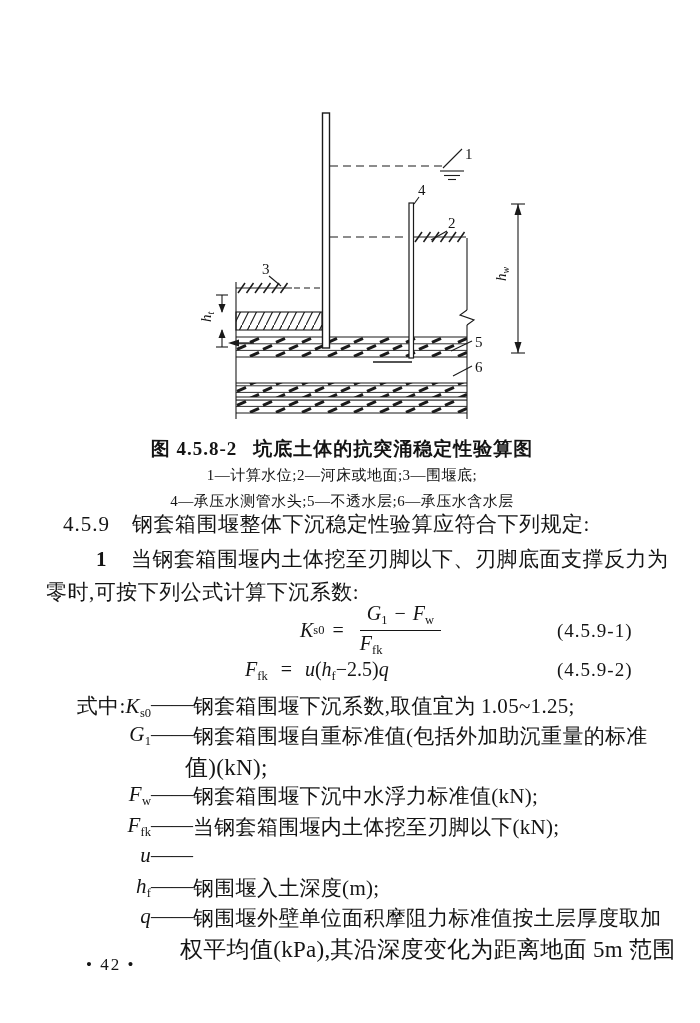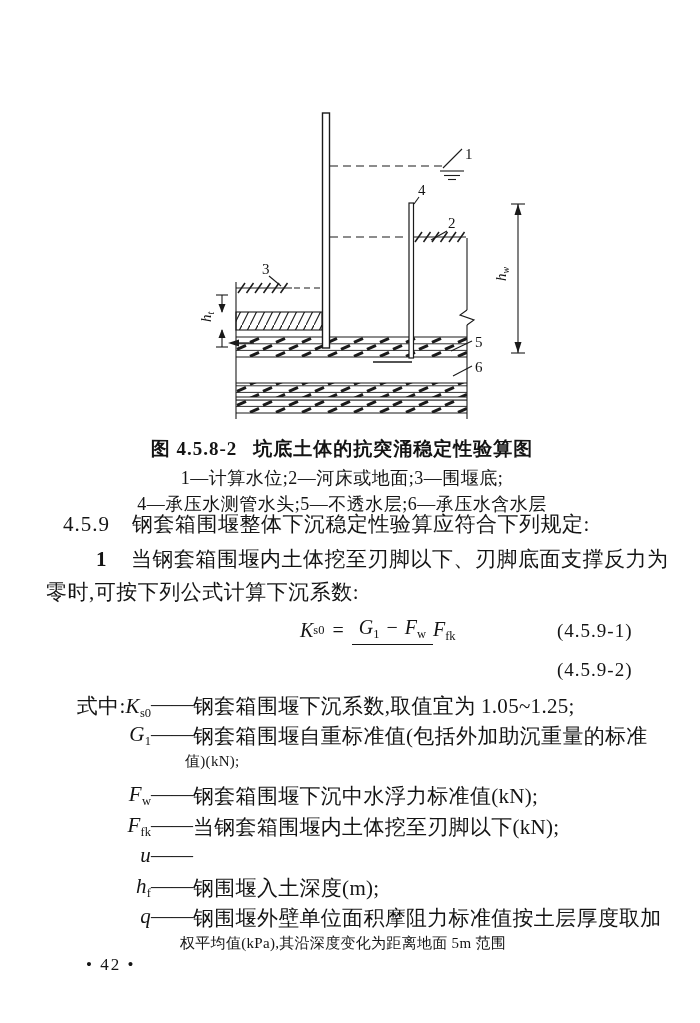--- a/index.html
+++ b/index.html
@@ -7,39 +7,39 @@
     position:relative;width:700px;height:1023px;background:#ffffff;
     margin:0 auto;overflow:hidden;
     font-family:"Liberation Serif","DejaVu Serif",serif;
     color:#141414;
   }
   .abs{position:absolute;}
   .center{left:0;width:684px;text-align:center;}
   .cjk{font-size:21px;letter-spacing:0.5px;line-height:24px;white-space:nowrap;}
   .caption{font-size:19px;font-weight:bold;letter-spacing:1px;}
   .caption .cap-title{margin-left:16px;}
-  .legend{font-size:18px;letter-spacing:0.5px;}
+  .legend{font-size:15px;letter-spacing:0.5px;}
   .m{font-style:italic;font-family:"Liberation Serif","DejaVu Serif",serif;}
   sub{font-size:12.5px;vertical-align:-4px;font-style:normal;letter-spacing:0;}
   .heading-num{font-weight:normal;font-size:21px;margin-right:22px;letter-spacing:1px;}
   .para-num{font-weight:bold;font-size:21px;margin-right:24px;}
   .formula{display:flex;align-items:center;font-size:20px;height:54px;}
   .formula .eq{margin:0 8px;}
-  .frac{display:inline-flex;flex-direction:row;align-items:center;}
+  .frac{display:inline-flex;flex-direction:column;margin-left:8px;}
   .frac .num{border-bottom:1.6px solid #141414;padding:0 7px 2px 7px;}
   .frac .den{padding-top:1px;}
   .op{margin:0 7px;}
   .formula2{font-size:20px;}
   .eqnum{font-size:19px;letter-spacing:1px;}
   .def-row{position:absolute;left:63px;display:flex;align-items:flex-start;
     font-size:21px;letter-spacing:0.3px;white-space:nowrap;}
   .def-lead{display:inline-block;width:88px;text-align:right;flex:none;}
   .def-dash{flex:none;letter-spacing:0;}
   .def-text{flex:none;}
-  .def-cont{position:absolute;font-size:15px;letter-spacing:0.3px;white-space:nowrap;}
+  .def-cont{position:absolute;font-size:23px;letter-spacing:0.3px;white-space:nowrap;}
   .pageno{font-size:17px;letter-spacing:2px;}
   svg text{font-family:"Liberation Serif","DejaVu Serif",serif;fill:#141414;}
 </style>
 </head>
 <body>
 
 <div class="page">
 
   <svg class="abs" style="left:170px;top:85px" width="420" height="345" viewBox="0 0 420 345">
     <defs>
@@ -179,20 +179,25 @@
     <span class="m">K</span>
       <sub>s0</sub>
     <span class="eq">=</span>
     <span class="frac">
       <span class="num"><span class="m">G</span><sub>1</sub><span class="op">−</span><span class="m">F</span><sub>w</sub></span>
       <span class="den"><span class="m">F</span><sub>fk</sub></span>
     </span>
   </div>
   <div class="abs eqnum" style="left:557px;top:620px">(4.5.9-1)</div>
 
+  <div class="abs formula2" style="left:245px;top:658px">
+    <span class="m">F</span><sub>fk</sub>
+    <span class="eq" style="margin:0 8px">=</span>
+    <span class="m">u</span><span>(</span><span class="m">h</span><sub>f</sub><span>−2.5)</span><span class="m">q</span>
+  </div>
   <div class="abs eqnum" style="left:557px;top:659px">(4.5.9-2)</div>
 
   <div class="def-row" style="top:692px">
     <span class="def-lead"><span>式中:</span><span class="m">K</span><sub>s0</sub></span>
     <span class="def-dash">——</span>
     <span class="def-text">钢套箱围堰下沉系数,取值宜为 1.05~1.25;</span>
   </div>
 
   <div class="def-row" style="top:722px">
     <span class="def-lead"><span class="m">G</span><sub>1</sub></span>

